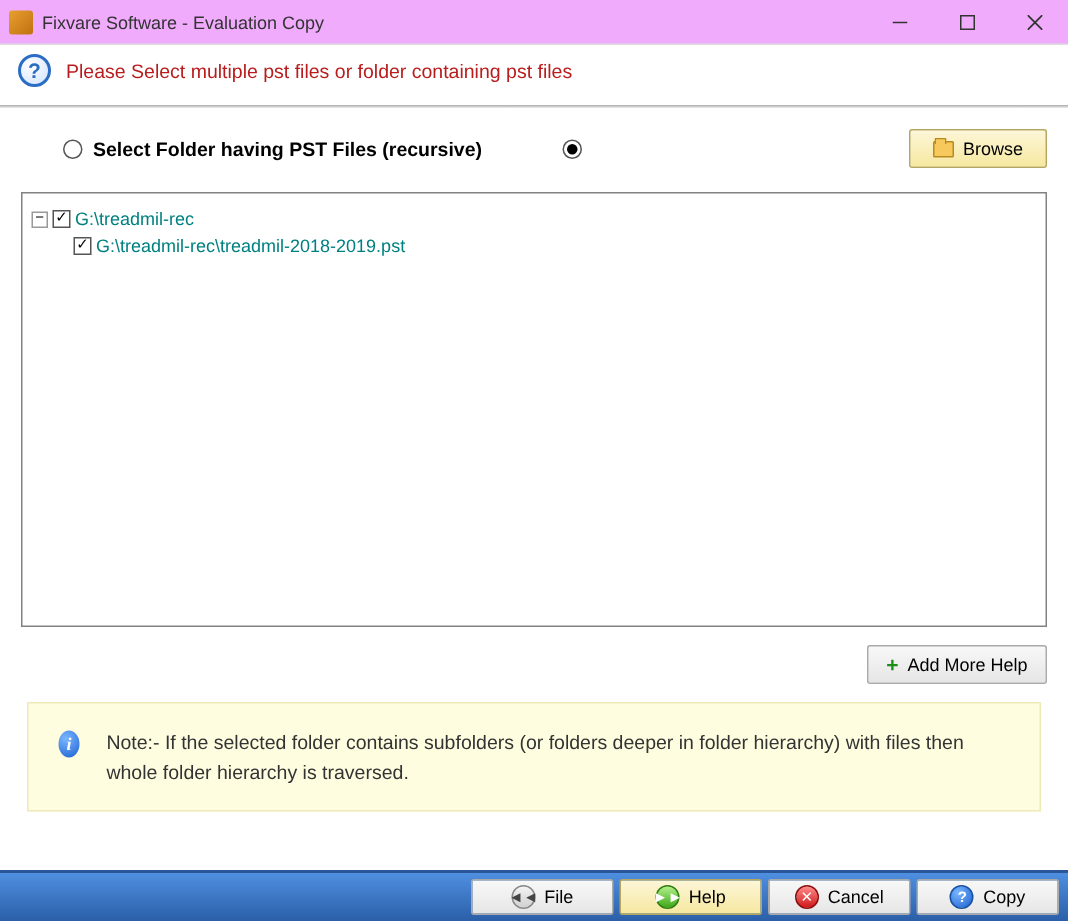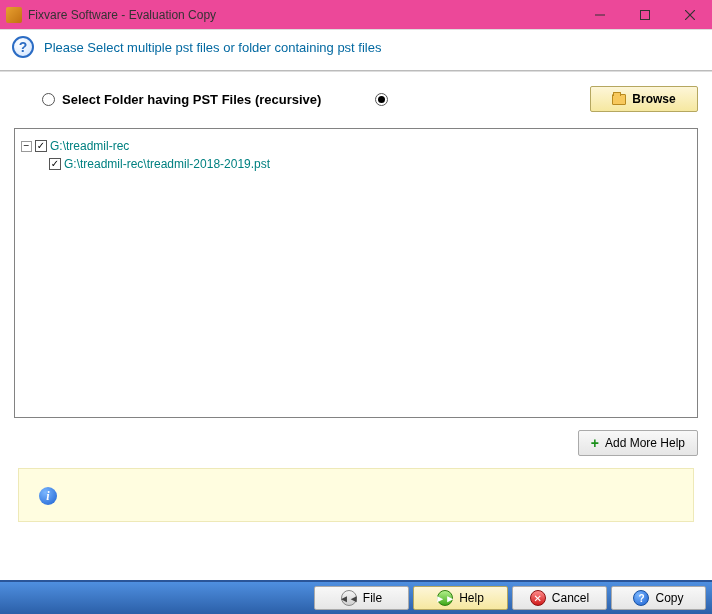--- a/index.html
+++ b/index.html
@@ -1,37 +1,37 @@
 <!DOCTYPE html>
 <html><head>
 <meta charset="utf-8">
 <style>
   * { box-sizing: border-box; margin: 0; padding: 0; }
   body { font-family: "Segoe UI", Tahoma, sans-serif; font-size: 12px; background: #fff; width: 712px; height: 614px; overflow: hidden; }
   
-  .titlebar { height: 30px; background: #ec4899; display: flex; align-items: center; border-bottom: 1px solid #ddd; }
+  .titlebar { height: 30px; background: #f0abfc; display: flex; align-items: center; border-bottom: 1px solid #ddd; }
   .titlebar-icon { width: 16px; height: 16px; margin: 0 6px; background: linear-gradient(135deg, #e8a030, #c07010); border-radius: 2px; }
   .titlebar-text { flex: 1; color: #333; font-size: 12px; }
   .win-controls { display: flex; }
   .win-btn { width: 45px; height: 28px; display: flex; align-items: center; justify-content: center; color: #333; }
   
   .header-band { padding: 6px 12px 12px; display: flex; align-items: center; gap: 10px; }
   .q-icon { width: 22px; height: 22px; border-radius: 50%; border: 2px solid #2b6cc4; display: flex; align-items: center; justify-content: center; color: #2b6cc4; font-weight: bold; font-size: 14px; background: radial-gradient(circle at 35% 30%, #fff, #cfe3ff); }
-  .header-text { font-size: 13px; color: #0369a1; }
+  .header-text { font-size: 13px; color: #b91c1c; }
   .header-line { height: 2px; background: linear-gradient(#aaa,#eee); margin: 0 0 14px; }
   
   .content { padding: 0 14px; }
   .radio-row { display: flex; align-items: center; gap: 26px; margin-bottom: 16px; }
   .radio-opt { display: flex; align-items: center; gap: 7px; font-weight: bold; font-size: 13px; color: #000; padding-left: 28px; }
   .radio { width: 13px; height: 13px; border: 1px solid #555; border-radius: 50%; display: flex; align-items: center; justify-content: center; background: #fff; }
   .radio.checked::after { content: ""; width: 7px; height: 7px; border-radius: 50%; background: #000; }
   
   .button { height: 26px; padding: 0 12px; display: inline-flex; align-items: center; gap: 6px; background: linear-gradient(#fdf6d8, #f6e8a0); border: 1px solid #b5a760; border-radius: 2px; font-size: 12px; color: #000; white-space: nowrap; }
   .button.grey { background: linear-gradient(#f8f8f8,#e6e6e6); border: 1px solid #aaa; }
-  .browse-btn { width: 108px; justify-content: center; font-weight: bold; }
+  .browse-btn { width: 92px; justify-content: center; }
   .folder-icon { width: 14px; height: 11px; background: #f7c85c; border: 1px solid #b88a20; border-radius: 1px; position: relative; }
   .folder-icon::before { content: ""; position: absolute; top: -3px; left: 0; width: 6px; height: 3px; background: #f7c85c; border: 1px solid #b88a20; border-bottom: none; border-radius: 1px 1px 0 0; }
   
   .tree-panel { border: 1px solid #828282; height: 290px; padding: 8px 6px; background: #fff; overflow: auto; }
   .tree-row { display: flex; align-items: center; gap: 3px; color: #008080; font-size: 12px; height: 18px; }
   .tree-row.child { margin-left: 28px; }
   .expander { width: 11px; height: 11px; border: 1px solid #999; display: flex; align-items: center; justify-content: center; font-size: 10px; line-height: 1; background: #fff; color: #000; }
   .cb { width: 12px; height: 12px; border: 1px solid #555; display: flex; align-items: center; justify-content: center; background: #fff; font-size: 10px; line-height: 1; color: #000; }
   
   .add-row { display: flex; justify-content: flex-end; margin: 12px 0; }
@@ -112,20 +112,21 @@
 
   <div class="add-row">
     <div class="button grey">
       <span class="plus-icon">+</span>
       <span>Add More Help</span>
     </div>
   </div>
 
   <div class="note-box">
     <div class="info-icon">i</div>
+    <div class="note-text">Note:- If the selected folder contains subfolders (or folders deeper in folder hierarchy) with files then whole folder hierarchy is traversed.</div>
   </div>
 </div>
 
 <div class="footer">
   <div class="button grey">
     <span class="nav-ico ico-back">◄◄</span>
     <span>File</span>
   </div>
   <div class="button">
     <span class="nav-ico ico-next">►►</span>

